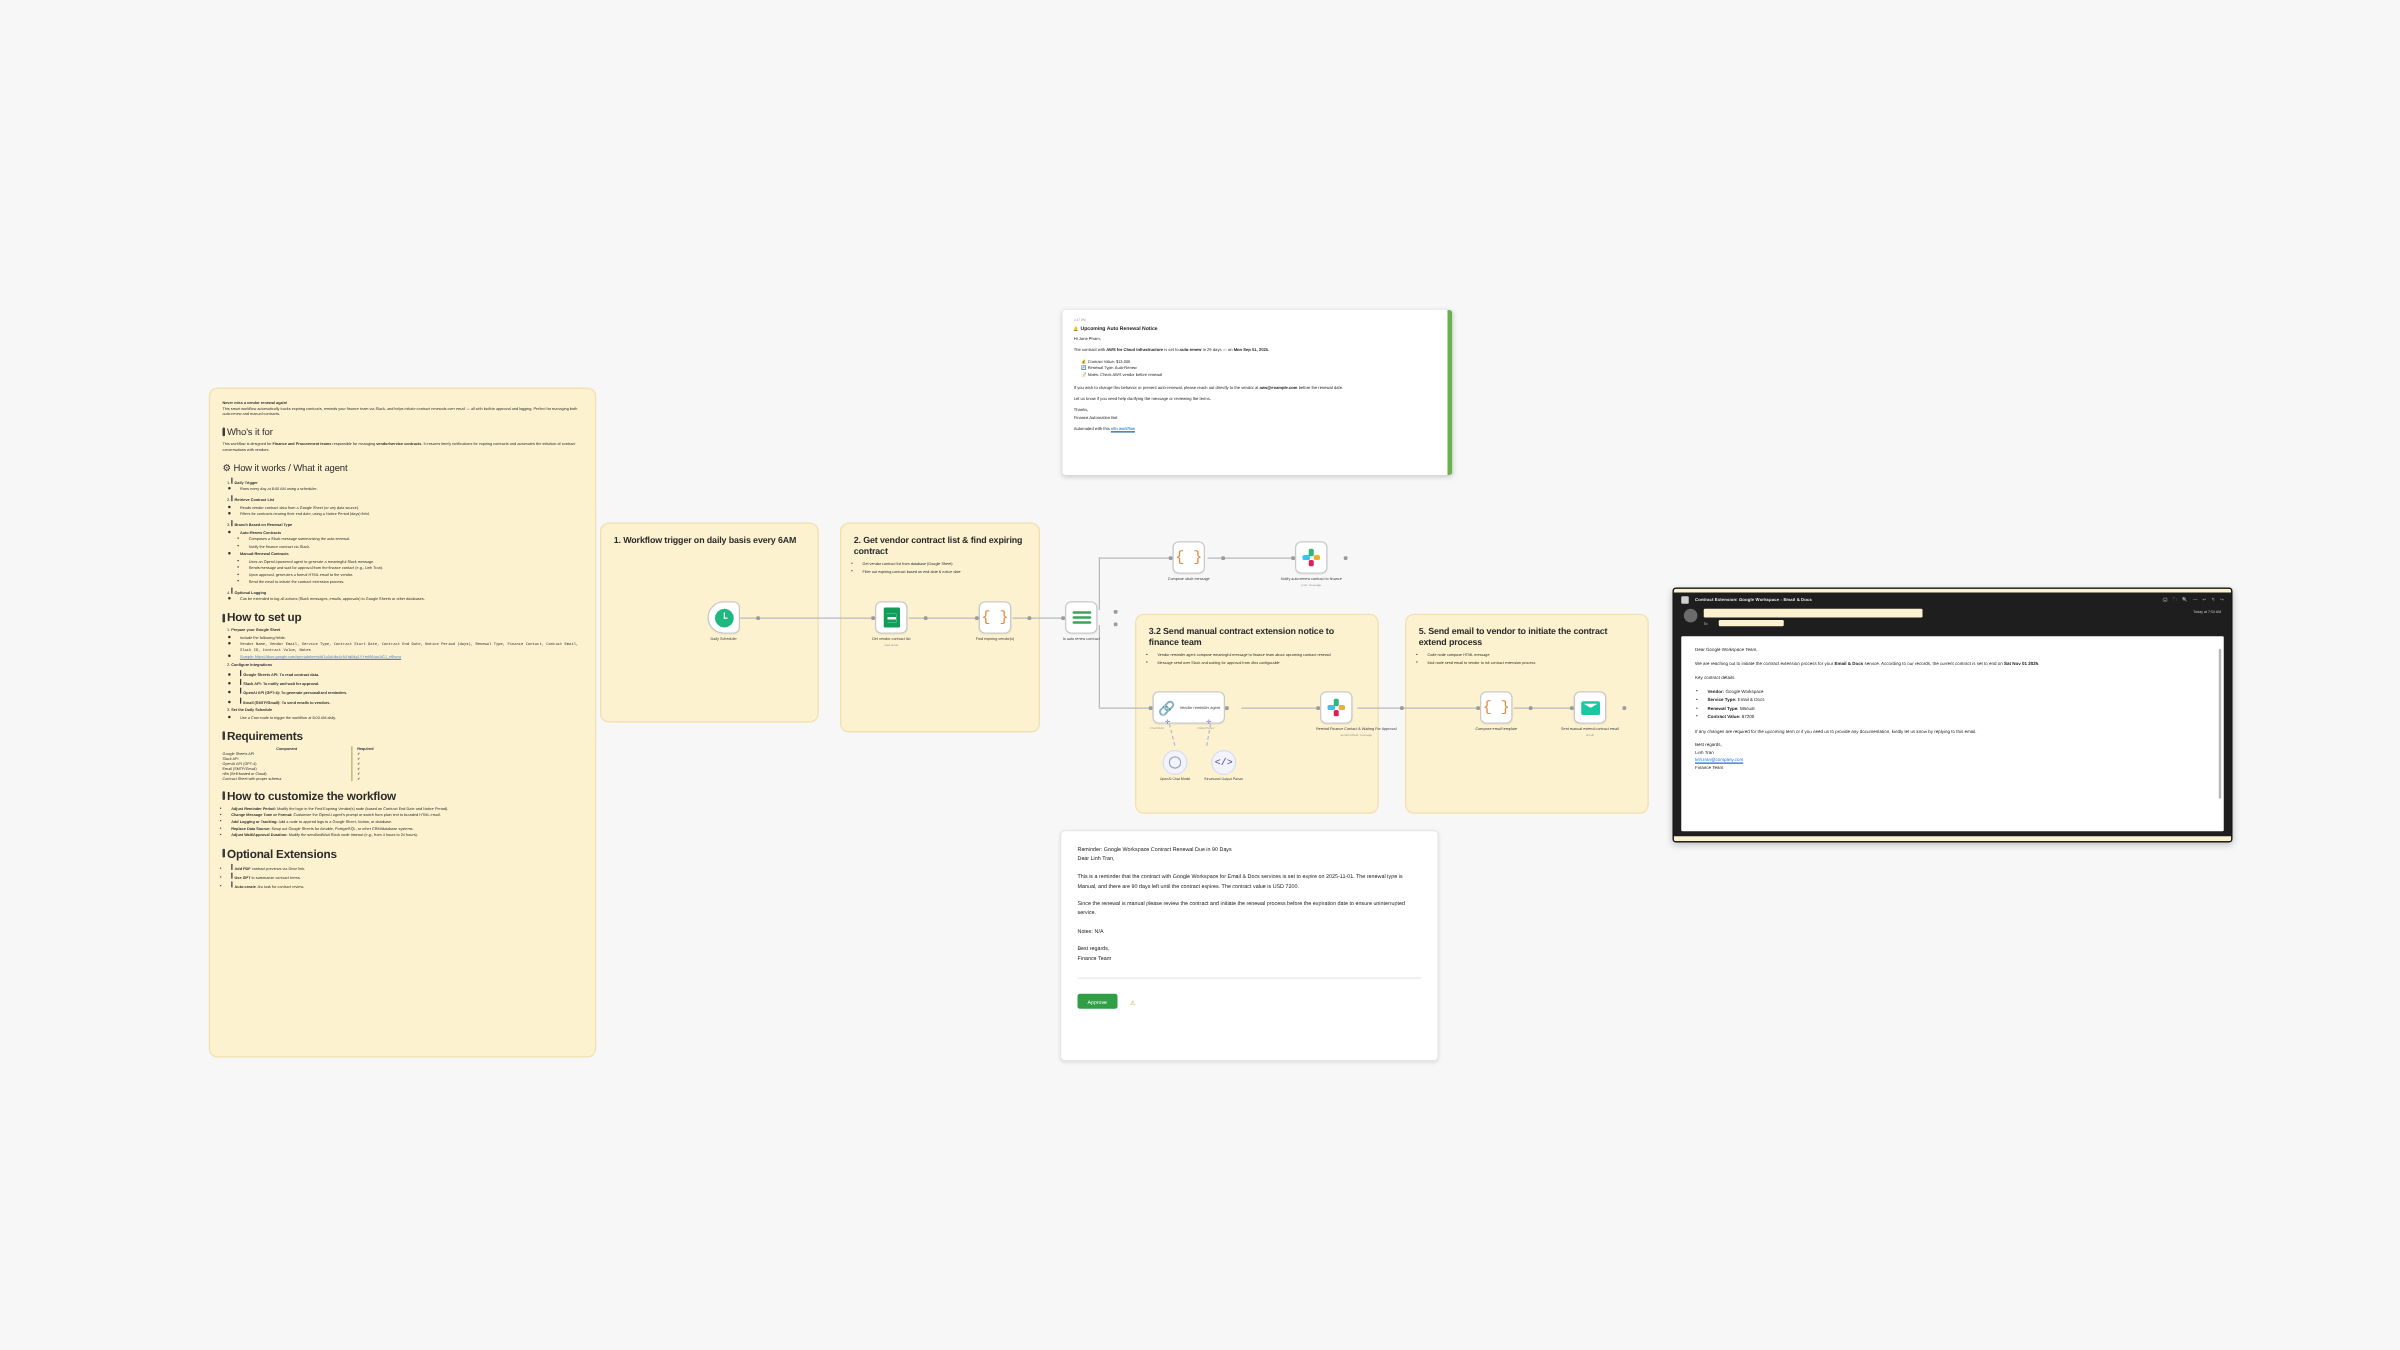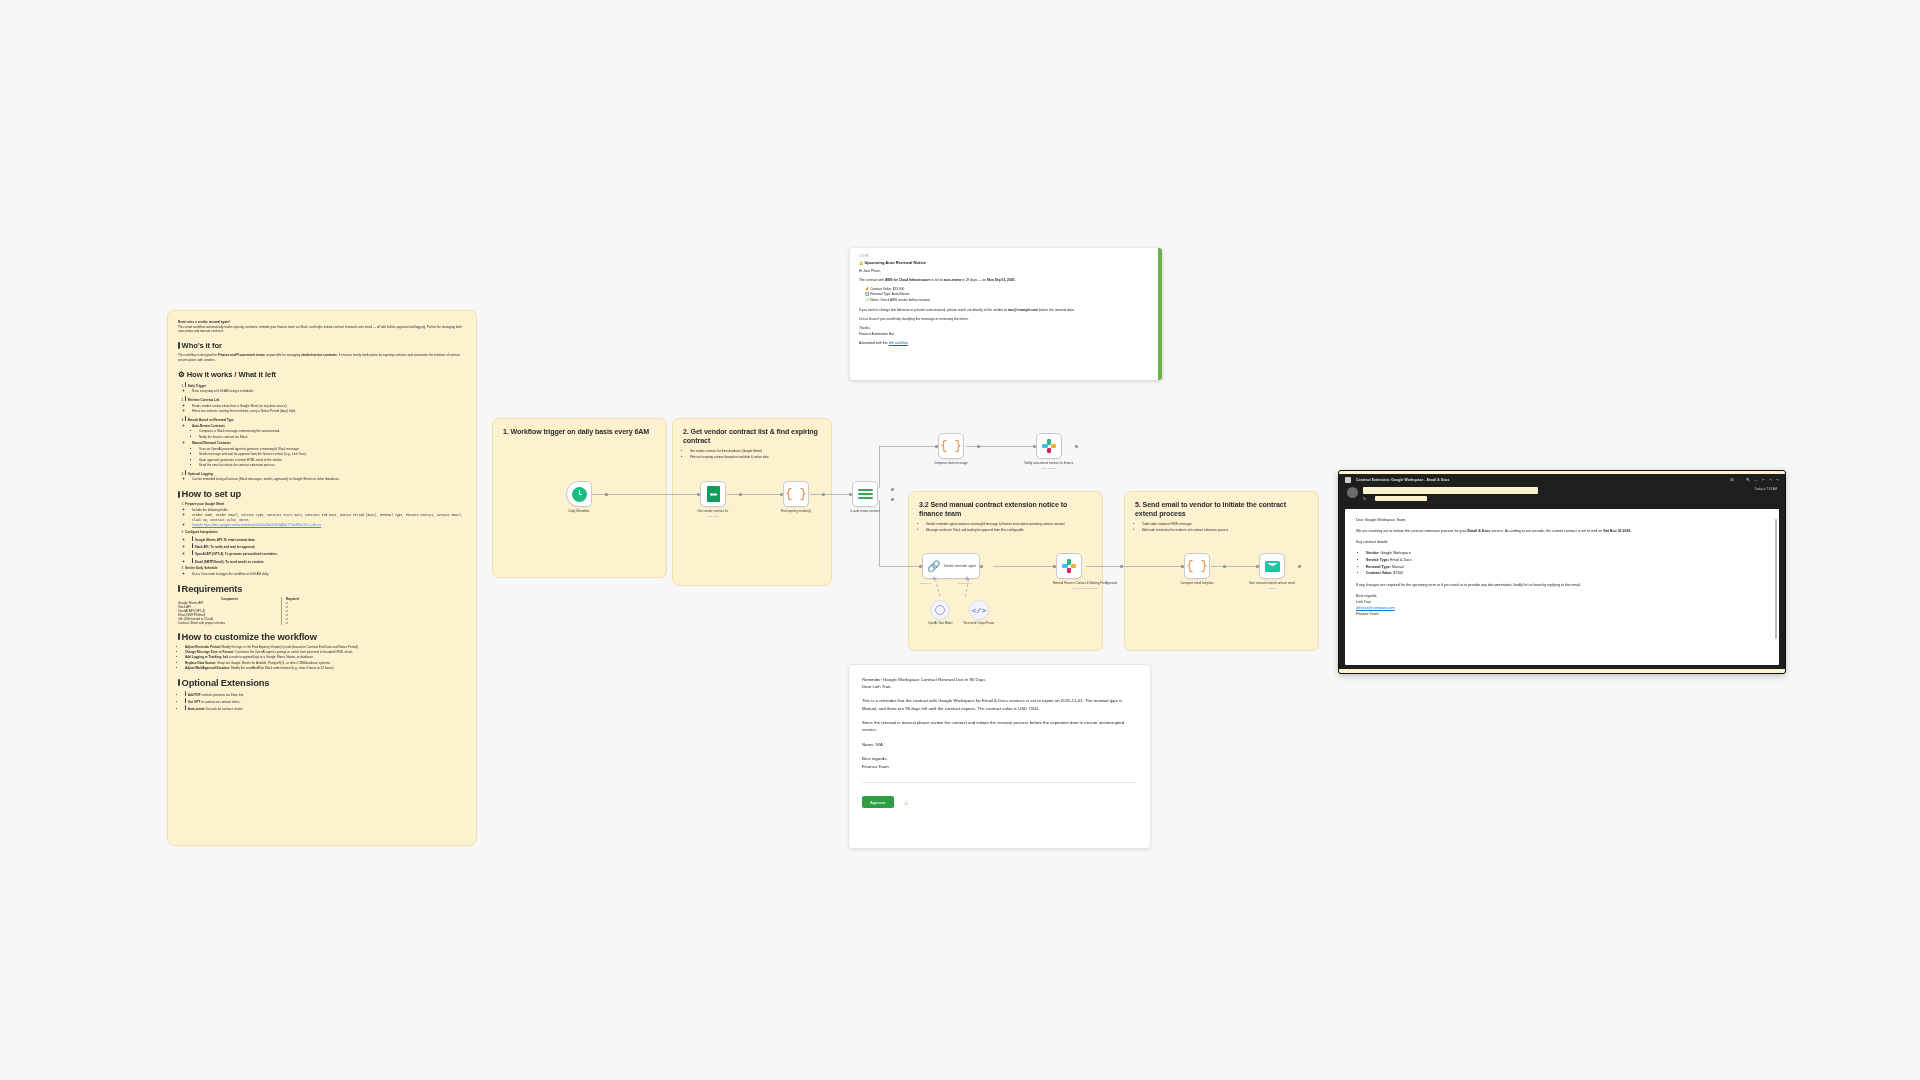--- a/index.html
+++ b/index.html
@@ -19,41 +19,41 @@
     border-radius: 7px;
     padding: 9px 10px;
     color: #2b2b2b;
     overflow: hidden;
   }
   .sticky h1 {
     font-size: 11.5px; line-height: 1.32; font-weight: 700; letter-spacing: -.2px;
     margin-bottom: 4px;
   }
   .sticky h2 {
-    font-size: 7.6px; font-weight: 700; margin: 7px 0 3px; letter-spacing: -.1px;
+    font-size: 7.6px; font-weight: 400; margin: 7px 0 3px; letter-spacing: -.1px;
   }
   .sticky h3 {
     font-size: 9.4px; font-weight: 700; margin: 6px 0 3px; letter-spacing: -.15px;
   }
   .sticky p, .sticky li { font-size: 3.05px; line-height: 1.55; }
   .sticky ul { padding-left: 7px; margin: 1px 0 2px; }
   .sticky ol { padding-left: 7px; margin: 1px 0 2px; }
   .sticky li { margin-bottom: .6px; }
   .sticky b { font-weight: 700; }
   .sticky .lnk { color: #5c7ed0; text-decoration: underline; }
   .mono { font-family: "Liberation Mono", monospace; }
   .bar { display: inline-block; width: 2px; height: 10px; background: #3c3c3c;
          vertical-align: -1px; margin-right: 3px; border-radius: 1px; }
   .bar.sm { height: 7px; width: 1.6px; vertical-align: -.5px; margin-right: 2px; }
   .bar.xs { height: 5px; width: 1.2px; vertical-align: 0px; margin-right: 1.5px; }
 
   
   #note-doc { left: 167px; top: 310px; width: 310px; height: 536px; }
   
-  #note-step1 { left: 492px; top: 418px; width: 175px; height: 160px; }
+  #note-step1 { left: 480px; top: 418px; width: 175px; height: 160px; }
   #note-step2 { left: 672px; top: 418px; width: 160px; height: 168px; }
   #note-step31 { left: 908px; top: 387px; width: 195px; height: 100px; }
   #note-step32 { left: 908px; top: 491px; width: 195px; height: 160px; }
   #note-step4 { left: 1124px; top: 491px; width: 195px; height: 160px; }
 
   .step-title { font-size: 7.1px; font-weight: 700; line-height: 1.3; margin-bottom: 3px; letter-spacing: -.1px; }
   .step-list { padding-left: 6px; }
   .step-list li { font-size: 3.0px; line-height: 1.5; }
 
   
@@ -180,21 +180,21 @@
 
   <div class="sticky" id="note-doc">
     <p><b>Never miss a vendor renewal again!</b></p>
     <p>This smart workflow automatically tracks expiring contracts, reminds your finance team via Slack, and helps initiate contract renewals over email — all with built-in approval and logging. Perfect for managing both auto-renew and manual contracts.</p>
 
     <h2><span class="bar sm"></span><span>Who's it for</span></h2>
     <p>
       <span>This workflow is designed for </span><b>Finance and Procurement teams</b><span> responsible for managing </span><b>vendor/service contracts</b><span>. It ensures timely notifications for expiring contracts and automates the initiation of contract conversations with vendors.</span>
     </p>
 
-    <h2>⚙ <span>How it works / What it left</span></h2>
+    <h2>⚙ <span>How it works / What it agent</span></h2>
     <ol>
       <li><b><span class="bar xs"></span><span>Daily Trigger</span></b>
         <ul>
             <li>Runs every day at 6:00 AM using a scheduler.</li>
           </ul>
       </li>
       <li><b><span class="bar xs"></span><span>Retrieve Contract List</span></b>
         <ul>
           <li>Reads vendor contract data from a Google Sheet (or any data source).</li>
           <li>Filters for contracts nearing their end date, using a Notice Period (days) field.</li>

